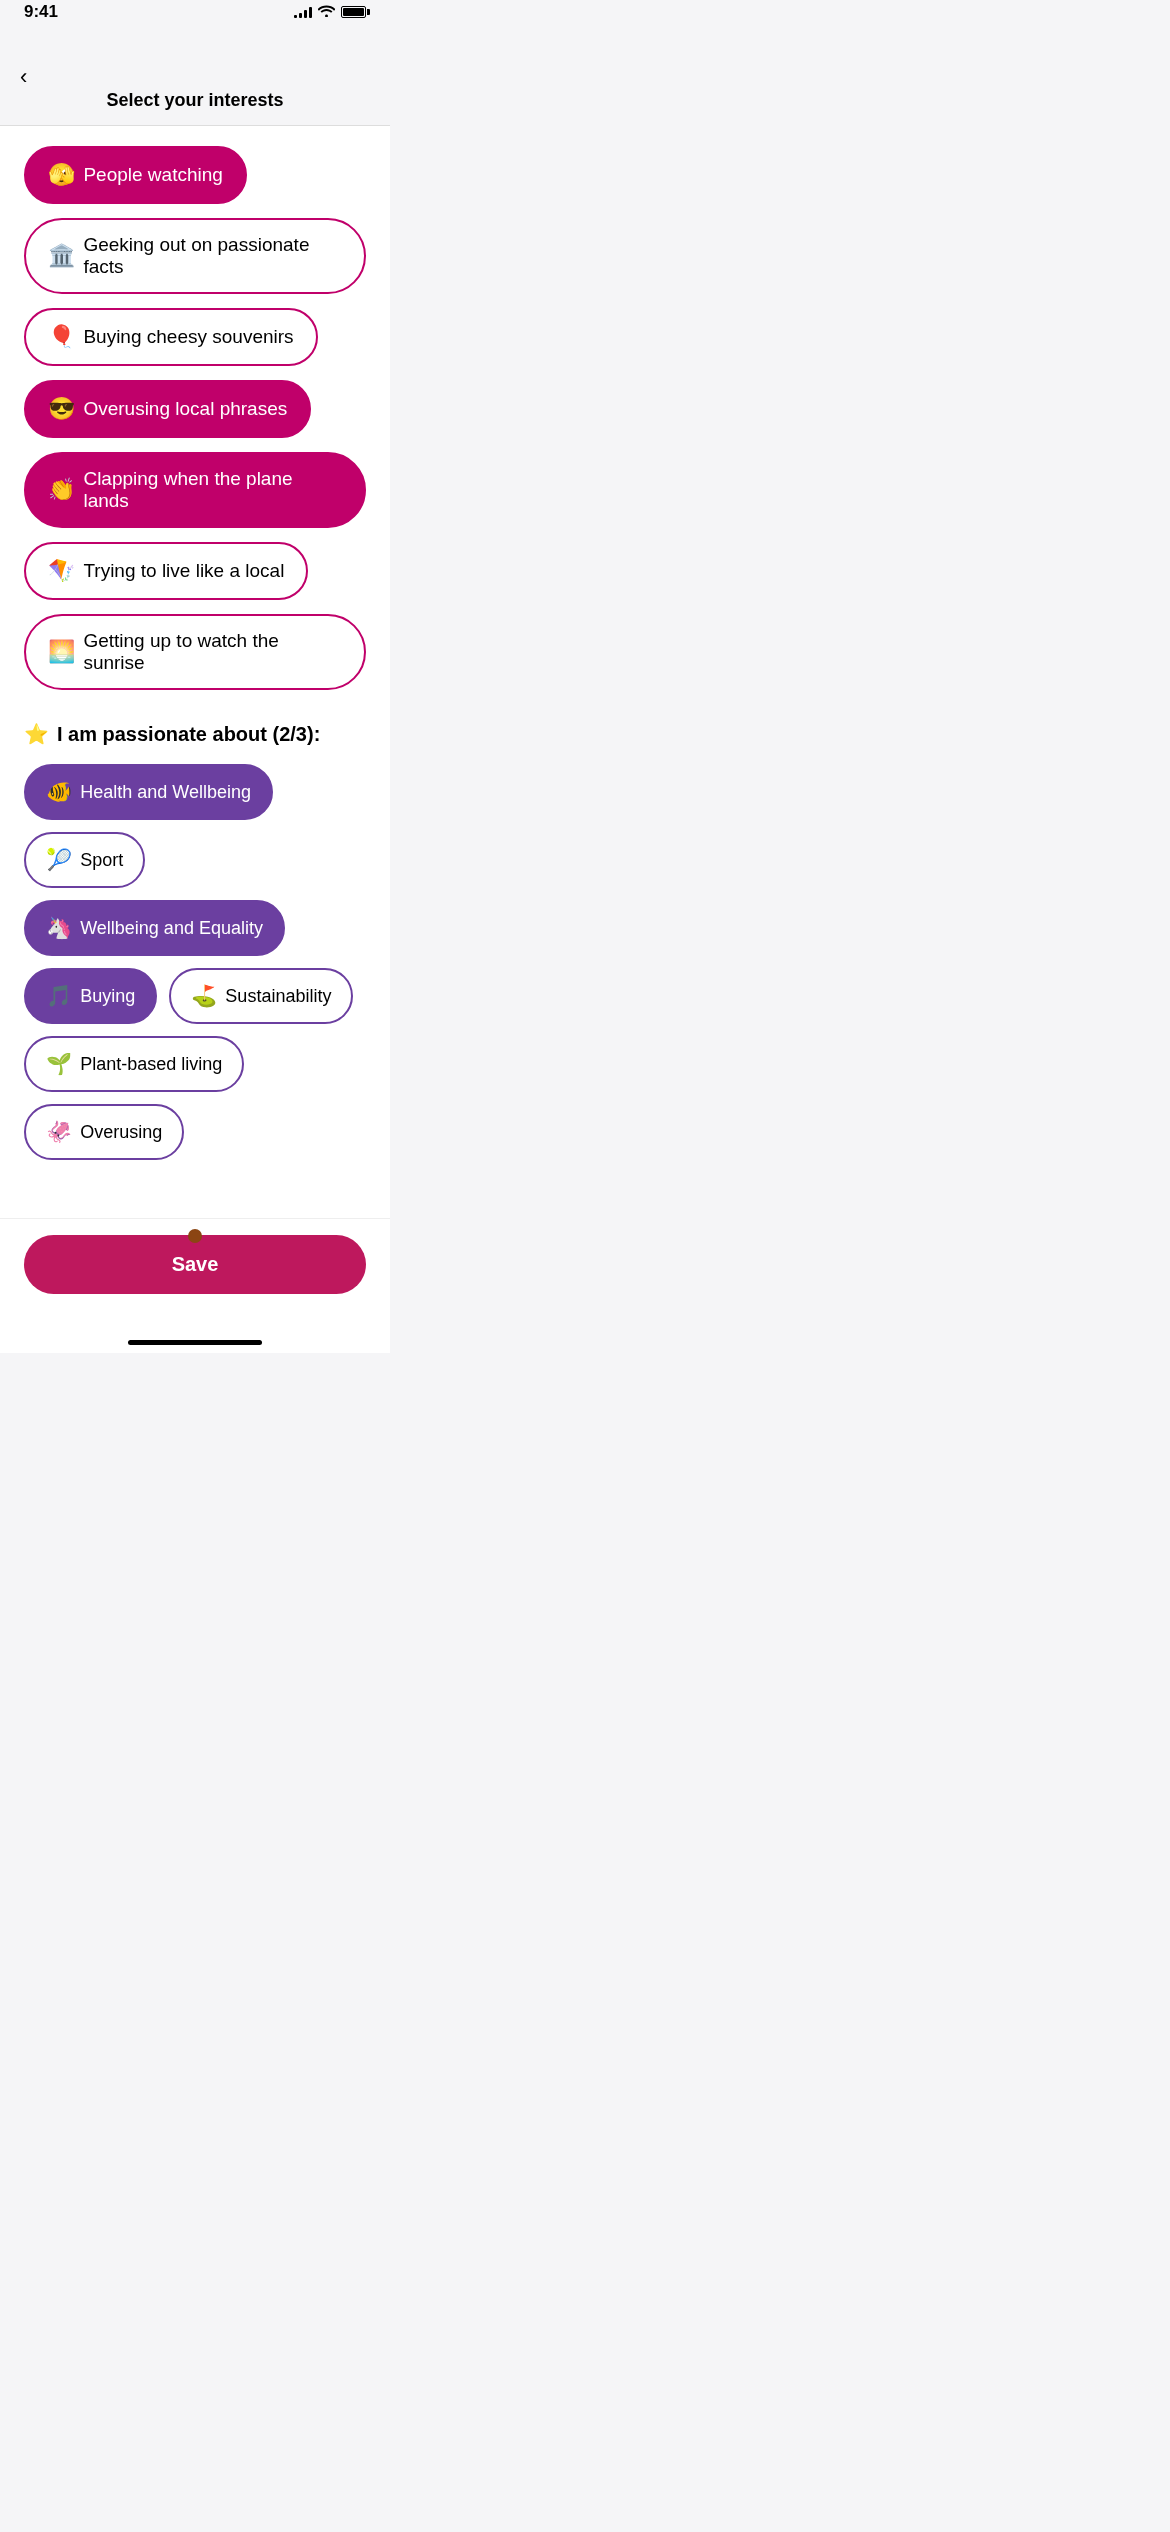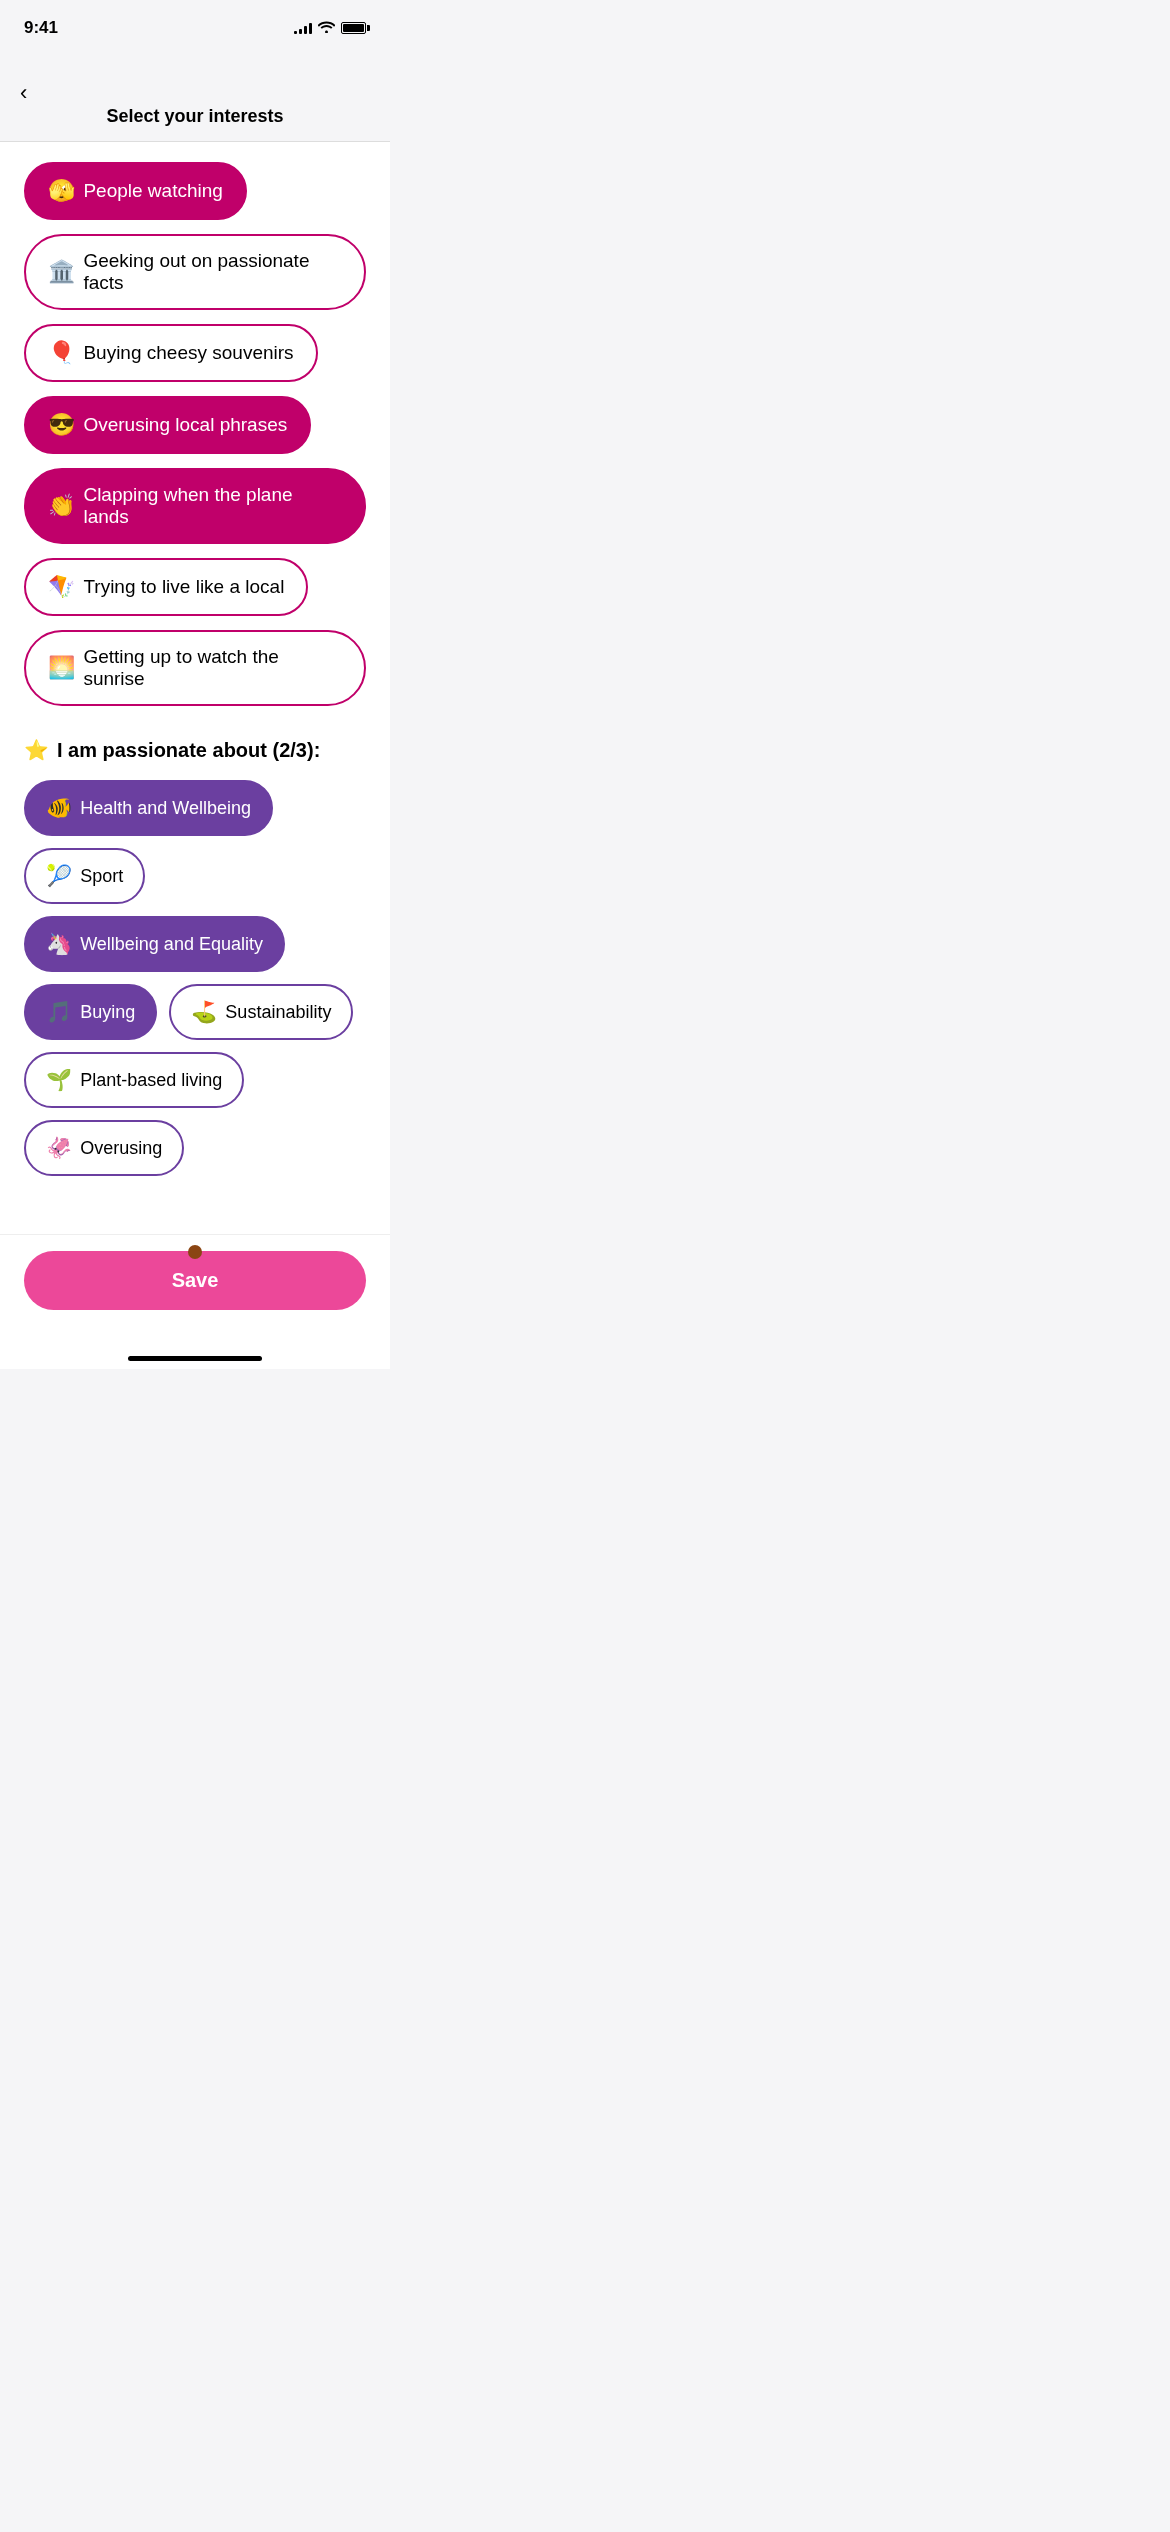--- a/index.html
+++ b/index.html
@@ -11,21 +11,21 @@
       width: 390px;
       min-height: 844px;
       overflow-x: hidden;
     }
 
     
     .status-bar {
       display: flex;
       justify-content: space-between;
       align-items: center;
-      padding: 18px 24px 8px;
+      padding: 2px 24px 8px;
       background: #f5f5f7;
     }
     .status-time {
       font-size: 17px;
       font-weight: 600;
       color: #000;
     }
     .status-icons {
       display: flex;
       align-items: center;
@@ -193,21 +193,21 @@
     
     .save-container {
       background: #fff;
       padding: 16px 24px 36px;
       border-top: 1px solid #eee;
     }
 
     .save-button {
       width: 100%;
       padding: 18px;
-      background: #ec4899;
+      background: #be185d;
       color: #fff;
       font-size: 20px;
       font-weight: 600;
       border: none;
       border-radius: 50px;
       cursor: pointer;
       position: relative;
       display: flex;
       align-items: center;
       justify-content: center;

